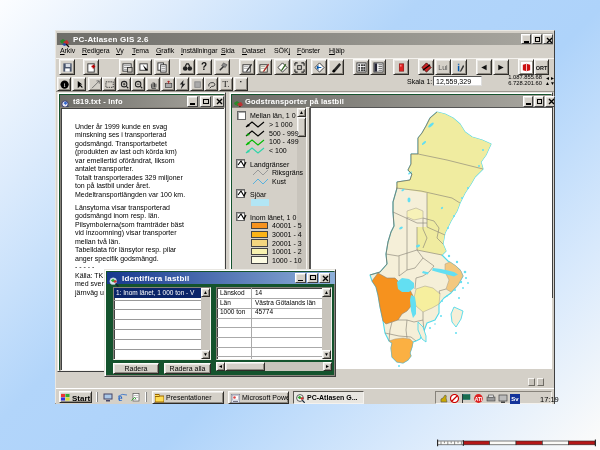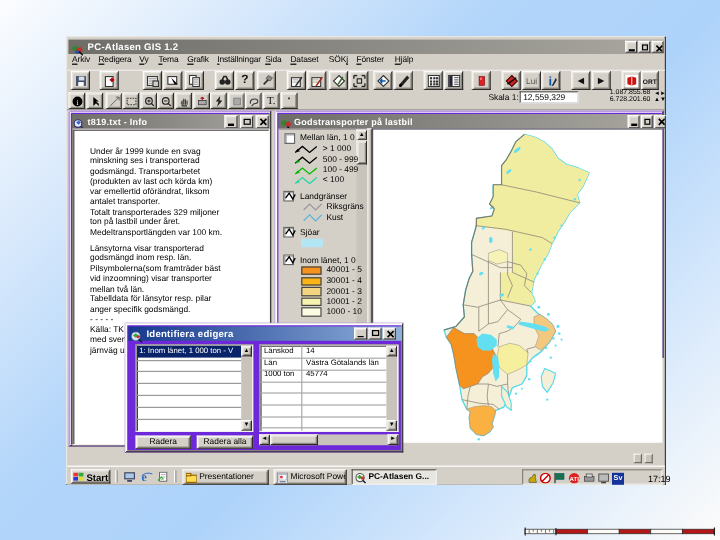--- a/index.html
+++ b/index.html
@@ -11,33 +11,33 @@
 .tbg{background:linear-gradient(90deg,#6e6d68,#a9a7a0);}
 .tbb{background:linear-gradient(90deg,#16388e,#8fb0da);}
 .ttxt{color:#fff;font-weight:bold;font-size:8px;white-space:nowrap;letter-spacing:0.2px;}
 .wbtn{position:absolute;background:#d4d0c8;border:1px solid;border-color:#fff #404040 #404040 #fff;
 box-shadow:inset 1px 1px 0 #e8e6e2;font-size:8px;font-weight:bold;color:#000;text-align:center;overflow:hidden;}
 .tbtn{position:absolute;background:#d4d0c8;border:1px solid;border-color:#fcfbf9 #2e2c28 #2e2c28 #fcfbf9;box-shadow:inset 1px 1px 0 #e8e6e2,inset -1px -1px 0 #8e8a82;text-align:center;overflow:hidden;color:#111;}
 .sunk{background:#fff;border:1px solid;border-color:#87837b #f4f2ee #f4f2ee #87837b;box-shadow:inset 1px 1px 0 #404040;}
 .sba{position:absolute;background:#d4d0c8;border:1px solid;border-color:#fcfbf9 #2e2c28 #2e2c28 #fcfbf9;box-shadow:inset 1px 1px 0 #e8e6e2,inset -1px -1px 0 #8e8a82;text-align:center;overflow:hidden;}
 .cb{position:absolute;width:9px;height:9px;background:#fff;border:1px solid #666;box-shadow:inset 1px 1px 0 #aaa;}
 .lt{position:absolute;font-size:7px;color:#000;white-space:nowrap;}
-.win{position:absolute;background:#6d28d9;border:1px solid;border-color:#e9e7e2 #3f3f3f #3f3f3f #e9e7e2;box-shadow:inset 1px 1px 0 #fff,inset -1px -1px 0 #87837b;}
+.win{position:absolute;background:#14532d;border:1px solid;border-color:#e9e7e2 #3f3f3f #3f3f3f #e9e7e2;box-shadow:inset 1px 1px 0 #fff,inset -1px -1px 0 #87837b;}
 </style></head><body>
 <div id="slide">
     <div id="shot">
 
 <div class="abs tbg" style="left:1px;top:2px;width:496px;height:12px;"></div>
 <div class="abs" style="left:3px;top:3px;width:11px;height:10px;"><svg width="11" height="10">
 <path d="M1 3 L4 1 L7 3 L5 6 L2 5 Z" fill="#2a8a2a"></path>
           <path d="M4 4 l4 -2 l2 3 l-3 2 z" fill="#c03030"></path>
           <path d="M3 6 l3 -1 l2 2 l-3 1 z" fill="#2a4aaa"></path>
           <line x1="7" y1="6" x2="10" y2="9" stroke="#111" stroke-width="1.3"></line>
         </svg></div>
-<div class="abs ttxt" style="left:17px;top:4px;">PC-Atlasen GIS 1.2</div>
+<div class="abs ttxt" style="left:17px;top:4px;">PC-Atlasen GIS 2.6</div>
 <div class="wbtn" style="left:465px;top:3px;width:10px;height:10px;">
         <div class="abs" style="left:1.5px;top:6px;width:5px;height:1.5px;background:#000;"></div>
       </div>
 <div class="wbtn" style="left:476px;top:3px;width:10px;height:10px;">
         <div class="abs" style="left:1.5px;top:1.5px;width:5.5px;height:5.5px;border:1px solid #000;border-top-width:1.5px;"></div>
       </div>
 <div class="wbtn" style="left:487px;top:3px;width:10px;height:10px;">
         <svg width="7" height="7" viewBox="0 0 7 7" style="position:absolute;left:1.5px;top:1.5px;">
           <path d="M1 1 L6 6 M6 1 L1 6" stroke="#000" stroke-width="1.4"></path>
         </svg>
@@ -444,21 +444,21 @@
 </div>
 </div>
 <div class="win" style="left:48px;top:238px;width:232px;height:108px;">
 <div class="abs tbb" style="left:2px;top:2px;width:228px;height:12px;"></div>
 <div class="abs" style="left:4px;top:3px;width:10px;height:10px;"><svg width="10" height="10">
 <circle cx="4.2" cy="4.2" r="3.4" fill="#d8e8f4" stroke="#abc" stroke-width="0.5"></circle>
             <path d="M1.8 3.6 l2.3-1.8 2.3 1.8-2.3 1.8z" fill="#3a3"></path>
             <path d="M4.2 4.4 l2.6-1.3 1.2 1.7-2.2 1.2z" fill="#c33"></path>
             <line x1="6.6" y1="6.6" x2="9.4" y2="9.4" stroke="#123" stroke-width="1.4"></line>
           </svg></div>
-<div class="abs ttxt" style="left:17px;top:3.5px;font-size:8px;">Identifiera edigera</div>
+<div class="abs ttxt" style="left:17px;top:3.5px;font-size:8px;">Identifiera lastbil</div>
 <div class="wbtn" style="left:190px;top:2.5px;width:11px;height:10px;">
           <div class="abs" style="left:2px;top:6px;width:5px;height:1.5px;background:#000;"></div>
         </div>
 <div class="wbtn" style="left:202px;top:2.5px;width:11px;height:10px;">
           <div class="abs" style="left:2px;top:1.5px;width:5.5px;height:5px;border:1px solid #000;border-top-width:1.5px;"></div>
         </div>
 <div class="wbtn" style="left:214px;top:2.5px;width:11px;height:10px;">
           <svg width="7" height="7" viewBox="0 0 7 7" style="position:absolute;left:1.5px;top:1.5px;">
             <path d="M1 1 L6 6 M6 1 L1 6" stroke="#000" stroke-width="1.4"></path>
           </svg>

